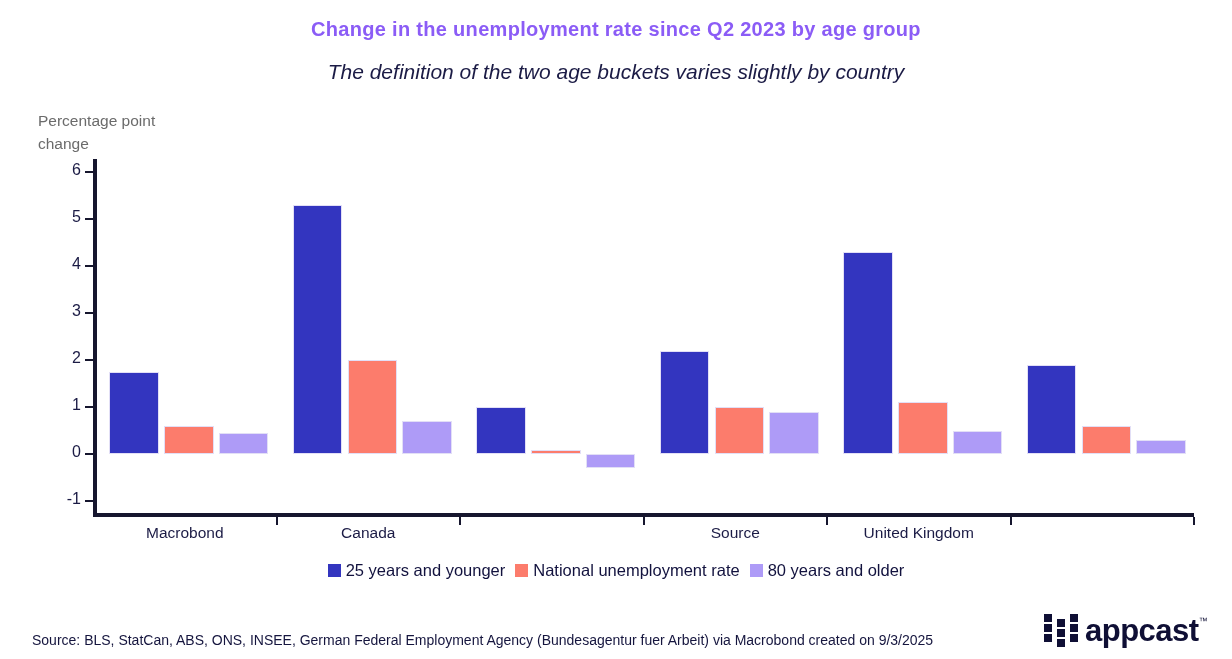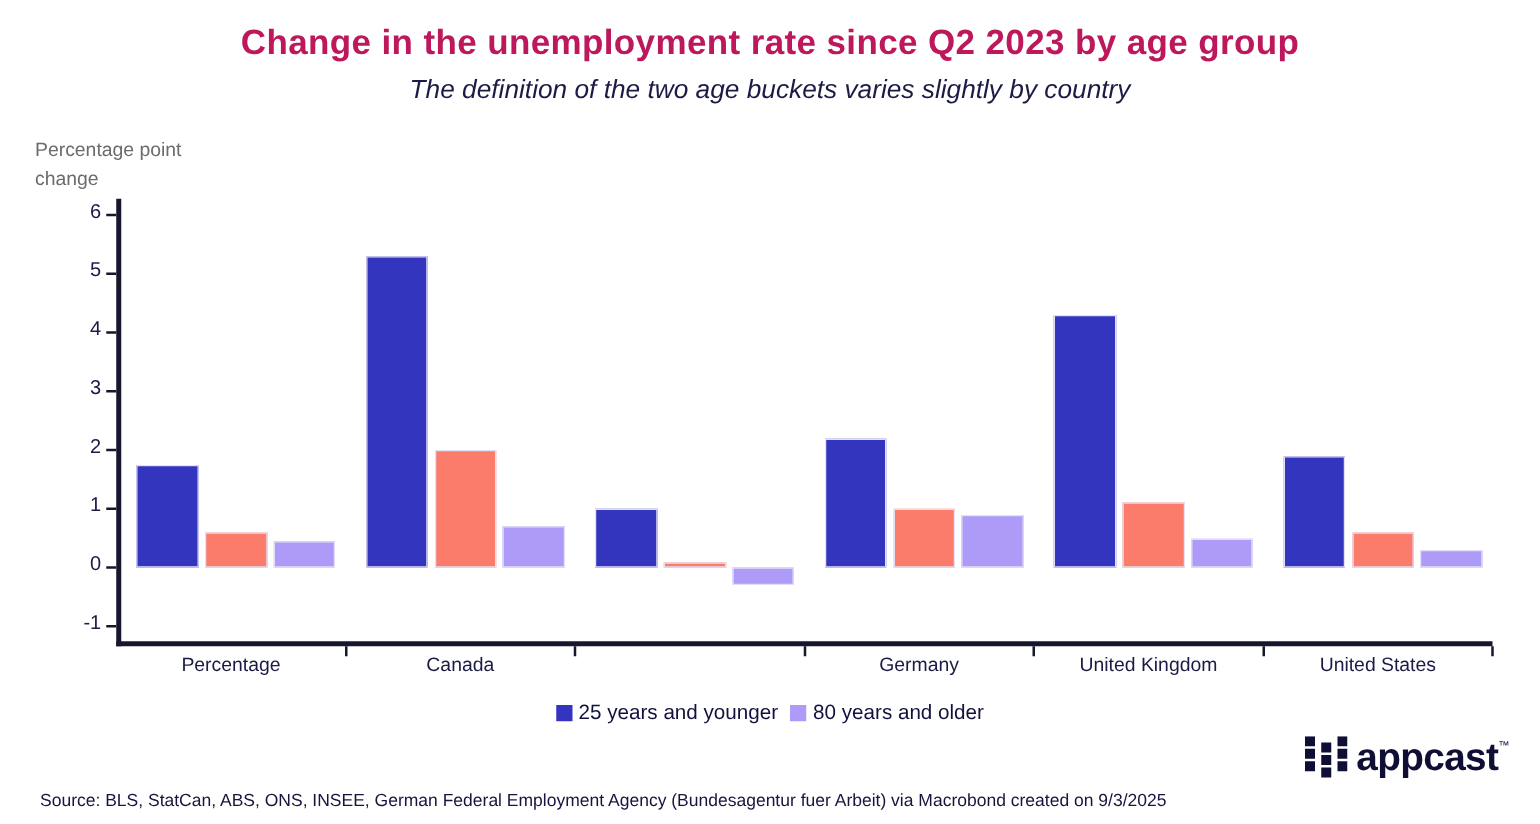--- a/index.html
+++ b/index.html
@@ -2,28 +2,28 @@
 <html><head>
 <meta charset="utf-8">
 <style>
   html,body{margin:0;padding:0;background:#ffffff;}
   #page{
     position:relative;width:1232px;height:659px;background:#ffffff;overflow:hidden;
     font-family:"Liberation Sans",sans-serif;
   }
   .title{
     position:absolute;top:18px;left:0;right:0;text-align:center;
-    font-size:28px;font-weight:700;letter-spacing:.3px;color:#be185d;
+    font-size:20px;font-weight:700;letter-spacing:.3px;color:#8b5cf6;
   }
   .subtitle{
     position:absolute;top:60px;left:0;right:0;text-align:center;
     font-size:21px;font-weight:400;color:#1B1B45;font-style:italic;
   }
   .ylabel{
-    position:absolute;left:28px;top:109px;width:150px;
+    position:absolute;left:38px;top:109px;width:150px;
     font-size:15.5px;line-height:23px;color:#6B6B6B;
   }
   #plot{
     position:absolute;left:93px;top:159px;width:1101px;height:358px;
     box-sizing:border-box;border-left:4px solid #16162E;border-bottom:4px solid #16162E;
   }
   .ytick-mark{position:absolute;left:-12px;width:8px;height:2px;background:#16162E;}
   .ytick-label{
     position:absolute;left:-64px;width:48px;text-align:right;
     font-size:16px;color:#1B1B45;
@@ -38,21 +38,21 @@
     position:absolute;top:561px;left:0;right:0;
     display:flex;justify-content:center;align-items:flex-end;gap:10px;
   }
   .legend-item{display:flex;align-items:center;gap:5px;}
   .legend-swatch{width:13px;height:13px;flex:0 0 auto;}
   .legend-text{font-size:16.5px;color:#12123E;}
   .source{
     position:absolute;left:32px;top:600px;font-size:14px;color:#15153E;margin-top:32px;
   }
   .logo{
-    position:absolute;left:1044px;top:589px;display:flex;align-items:flex-start;
+    position:absolute;left:1044px;top:614px;display:flex;align-items:flex-start;
   }
   .logo-text{
     font-size:31px;font-weight:700;letter-spacing:-.5px;color:#0F0F35;
     line-height:34px;margin-left:7px;
   }
   .logo-tm{font-size:9px;color:#0F0F35;vertical-align:top;line-height:14px;}
 </style>
 </head>
 <body>
 
@@ -105,20 +105,24 @@
       <div class="bar" title="United States — National unemployment rate: 0.6" style="left: 984.5px; width: 49.5px; top: 267.04px; height: 28.26px; background: rgb(252, 124, 108); border-color: rgb(226, 223, 246);"></div>
       <div class="bar" title="United States — 50 years and older: 0.3" style="left: 1039px; width: 49.5px; top: 281.17px; height: 14.13px; background: rgb(174, 155, 247); border-color: rgb(226, 223, 246);"></div>
     </div>
 
   <div class="legend" id="legend">
       <div class="legend-item">
         <span class="legend-swatch" style="background: rgb(51, 53, 191);"></span>
         <span class="legend-text">25 years and younger</span>
       </div>
       <div class="legend-item">
+        <span class="legend-swatch" style="background: rgb(252, 124, 108);"></span>
+        <span class="legend-text">National unemployment rate</span>
+      </div>
+      <div class="legend-item">
         <span class="legend-swatch" style="background: rgb(174, 155, 247);"></span>
         <span class="legend-text">80 years and older</span>
       </div>
     </div>
 
   <div class="source">Source: BLS, StatCan, ABS, ONS, INSEE, German Federal Employment Agency (Bundesagentur fuer Arbeit) via Macrobond created on 9/3/2025</div>
 
   <div class="logo">
     <svg width="34" height="34" viewBox="0 0 34 34">
       <g fill="#0F0F35">
@@ -130,18 +134,17 @@
         <rect x="13" y="25" width="8" height="8"></rect>
         <rect x="26" y="0" width="8" height="8"></rect>
         <rect x="26" y="10" width="8" height="8"></rect>
         <rect x="26" y="20" width="8" height="8"></rect>
       </g>
     </svg>
     <span class="logo-text">appcast</span>
     <span class="logo-tm">™</span>
   </div>
 
-<div class="xlabel" style="left: 93px;">Percentage</div>
+<div class="xlabel" style="left: 93px;">Macrobond</div>
     <div class="xlabel" style="left: 276.5px;">Canada</div>
-    <div class="xlabel" style="left: 643.5px;">Germany</div>
+    <div class="xlabel" style="left: 643.5px;">Source</div>
     <div class="xlabel" style="left: 827px;">United Kingdom</div>
-    <div class="xlabel" style="left: 1010.5px;">United States</div>
   </div>
 
 </body></html>

